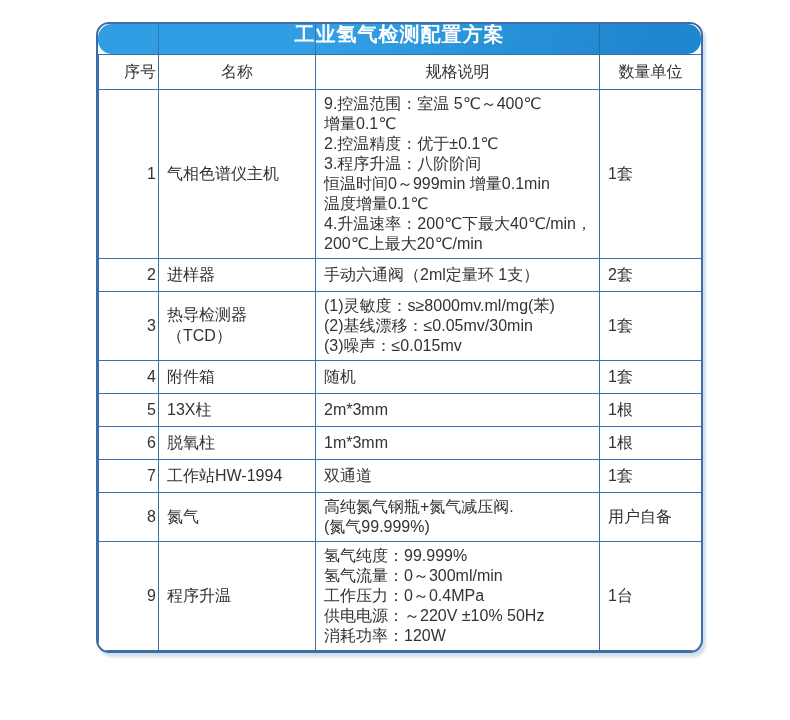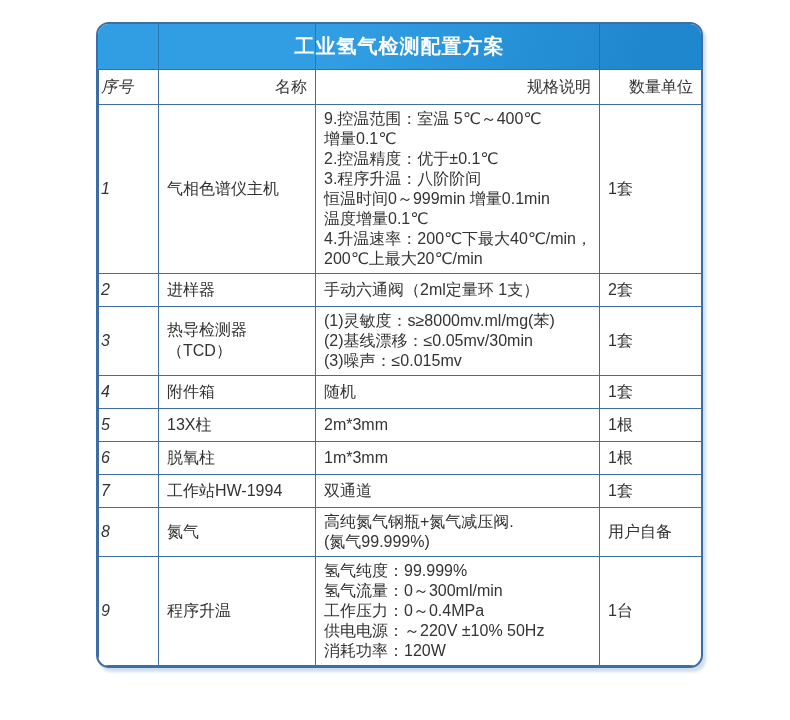--- a/index.html
+++ b/index.html
@@ -18,25 +18,26 @@
     margin: 22px 0 0 96px;
     border: 2px solid #3e6da5;
     border-radius: 13px;
     overflow: hidden;
     background: #ffffff;
     box-shadow: 3px 4px 3px rgba(170, 195, 220, 0.55);
     box-sizing: content-box;
   }
   .title-bar {
     position: relative;
-    height: 45px;
+    height: 30px;
     background: linear-gradient(110deg, #319ee3 40%, #1f87ce 90%);
     display: flex;
-    align-items: center;
+    align-items: flex-start;
     justify-content: center;
+    border-radius: 14px;
   }
   .title-bar .title-text {
     color: #ffffff;
     font-size: 20px;
     font-weight: 700;
     letter-spacing: 1px;
     line-height: 1;
     padding-bottom: 1px;
   }
   .band-divider {
@@ -65,24 +66,24 @@
   table.spec th,
   table.spec td {
     border: 1px solid #3e6da5;
     vertical-align: middle;
     padding: 4px 8px;
     overflow: hidden;
   }
   table.spec th {
     height: 26px;
     font-weight: 400;
-    text-align: right;
+    text-align: center;
     background: #ffffff;
   }
-  table.spec th.center, table.spec td.center { text-align: left; padding-left: 2px; padding-right: 2px; font-style: italic; }
+  table.spec th.center, table.spec td.center { text-align: right; padding-left: 2px; padding-right: 2px; }
   table.spec td { height: 24px; }
   .spec-line { line-height: 20px; white-space: nowrap; }
   td.qty-cell { padding-left: 10px; }
 </style>
 </head>
 <body>
 
 <div class="card">
   <div class="title-bar">
     <span class="title-text">工业氢气检测配置方案</span>

